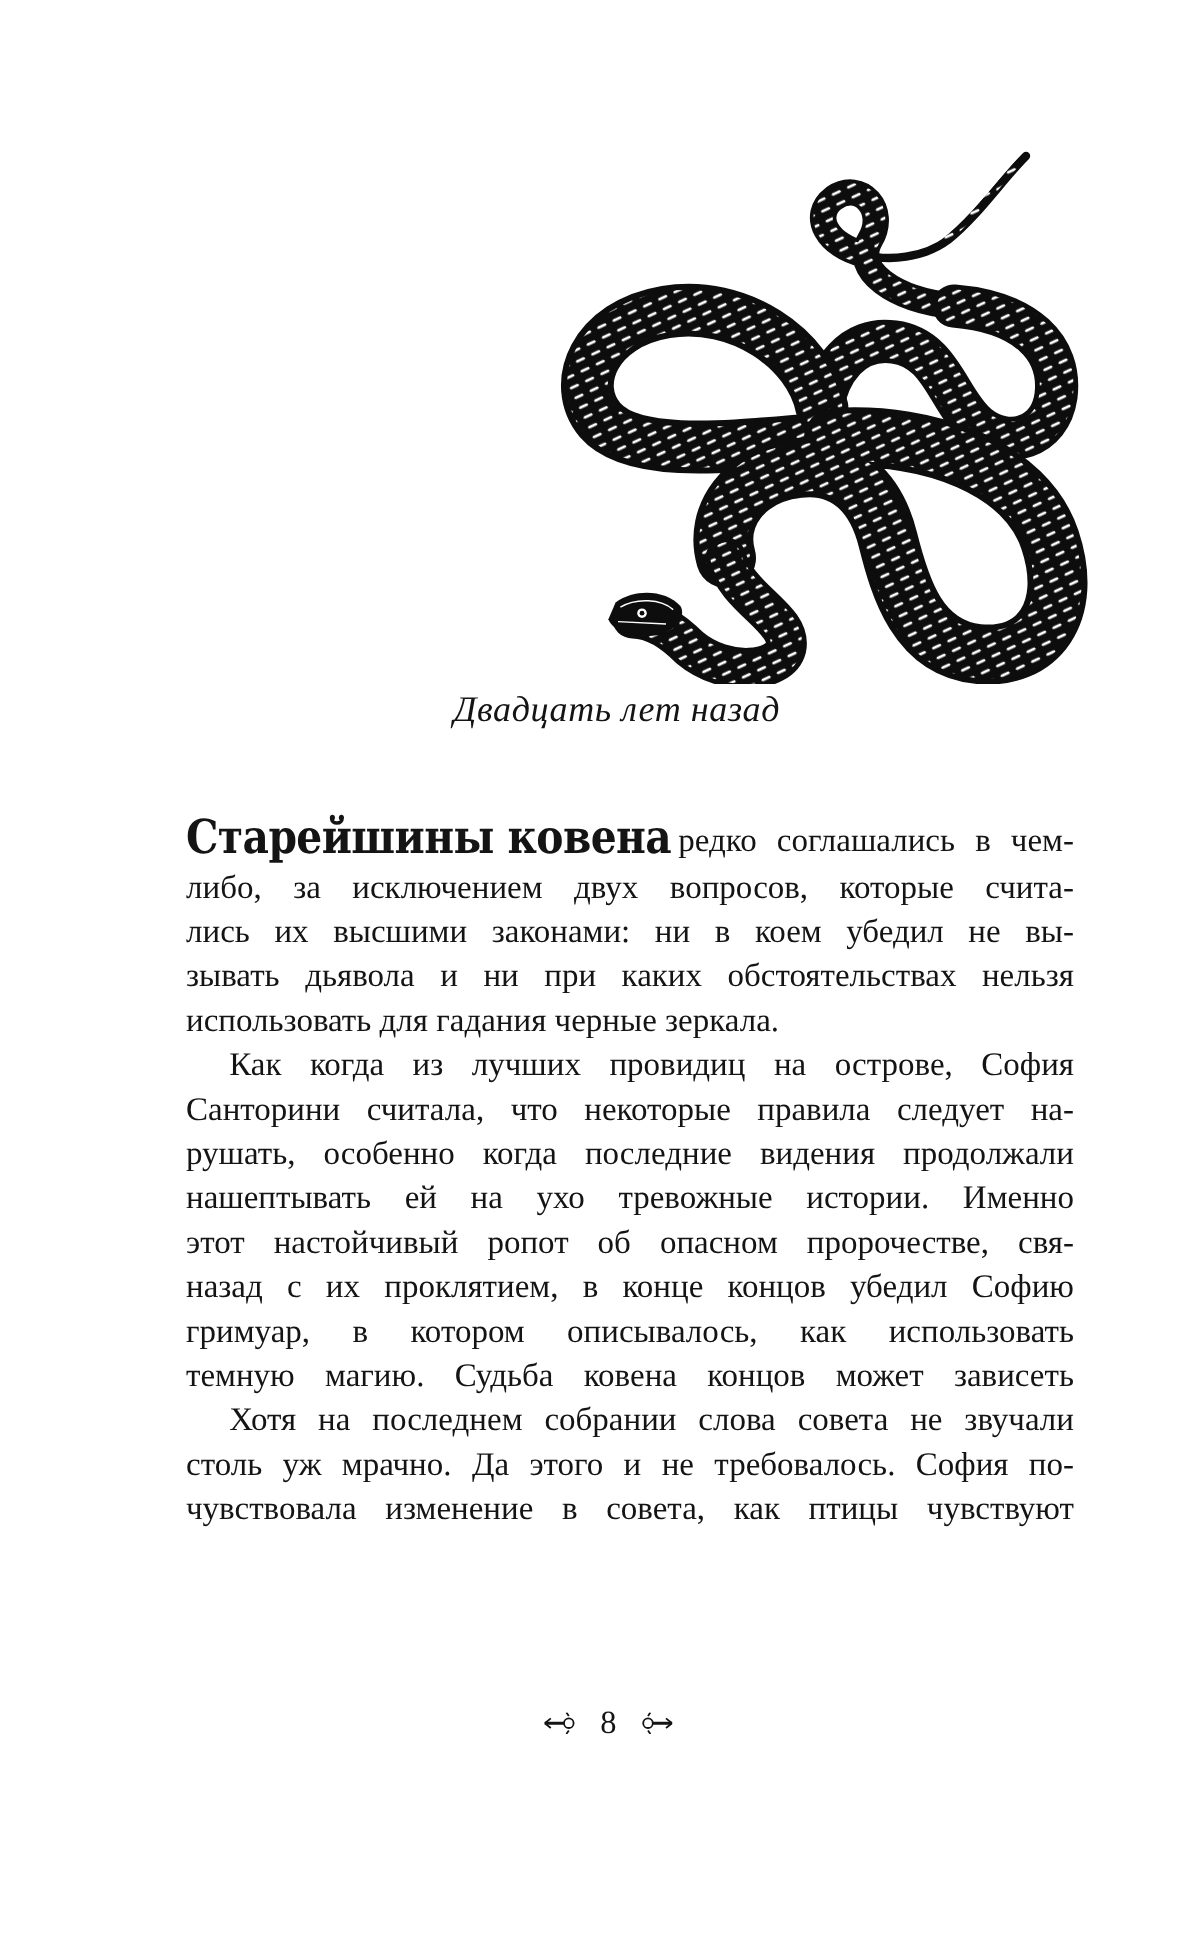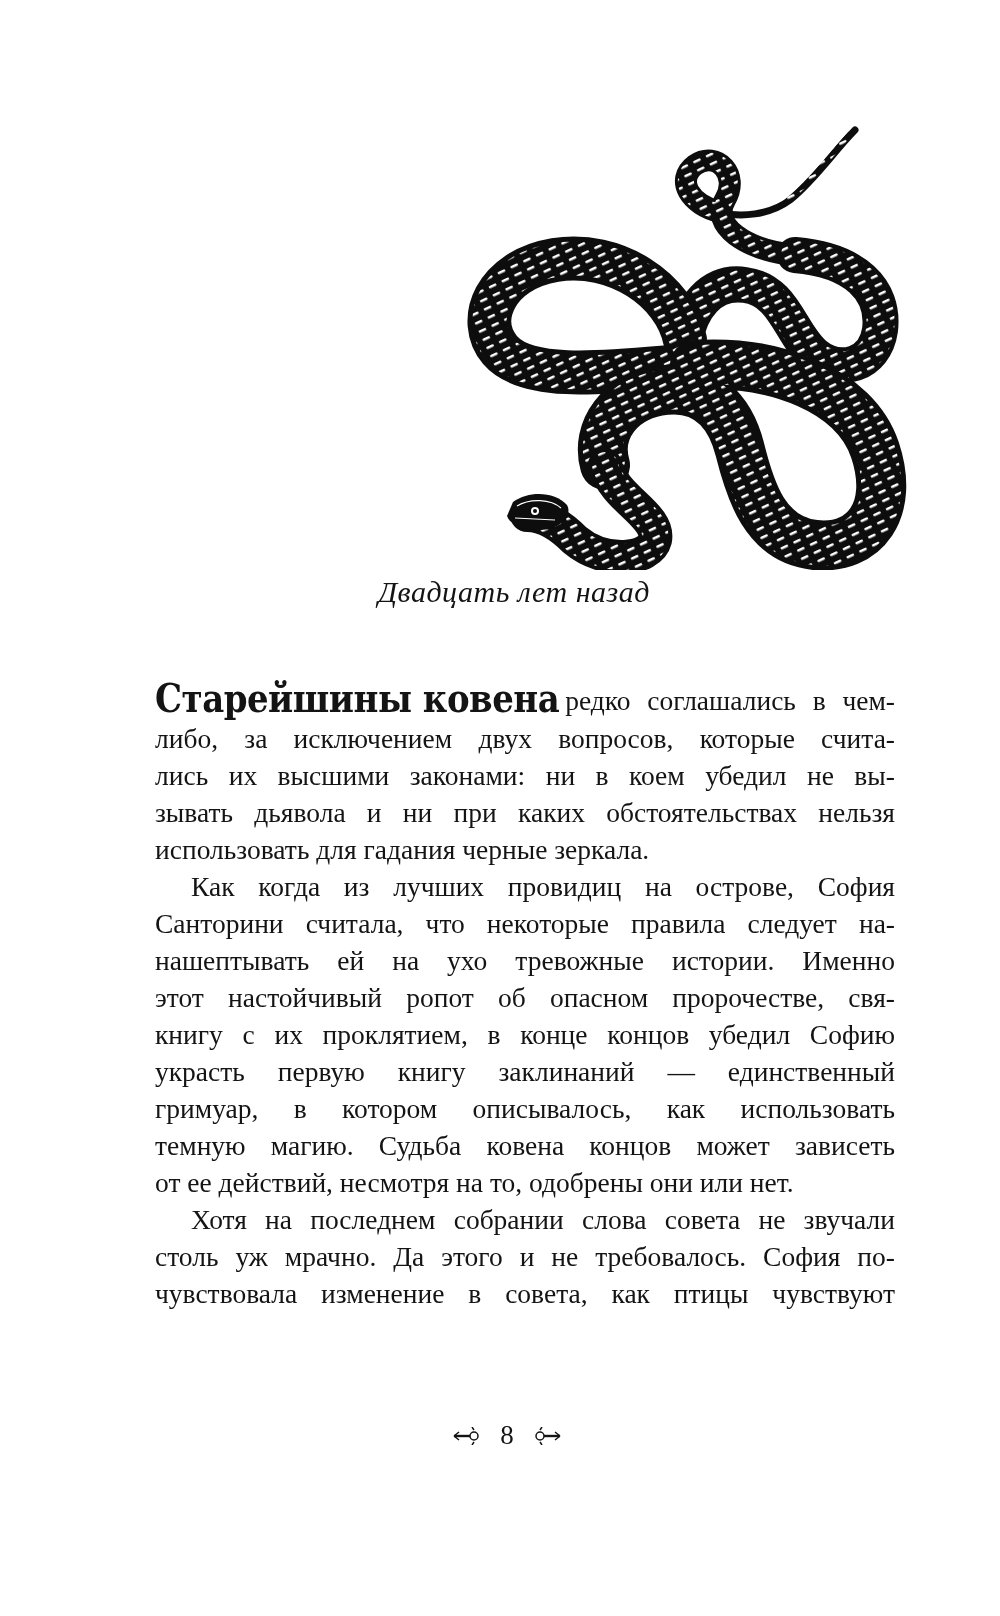--- a/index.html
+++ b/index.html
@@ -136,27 +136,26 @@
 <div class="subtitle">Двадцать лет назад</div>
 
 <div class="text-block">
   <span class="line first-line"><span class="lead">Старейшины ковена</span><span>редко соглашались в чем-</span></span>
   <span class="line">либо, за исключением двух вопросов, которые счита-</span>
   <span class="line">лись их высшими законами: ни в коем убедил не вы-</span>
   <span class="line">зывать дьявола и ни при каких обстоятельствах нельзя</span>
   <span class="line last">использовать для гадания черные зеркала.</span>
   <span class="line indent">Как когда из лучших провидиц на острове, София</span>
   <span class="line">Санторини считала, что некоторые правила следует на-</span>
+  <span class="line">рушать, особенно когда последние видения продолжали</span>
   <span class="line">нашептывать ей на ухо тревожные истории. Именно</span>
   <span class="line">этот настойчивый ропот об опасном пророчестве, свя-</span>
-  <span class="line">книгу с их проклятием, в конце концов убедил Софию</span>
-  <span class="line">украсть первую книгу заклинаний — единственный</span>
+  <span class="line">назад с их проклятием, в конце концов убедил Софию</span>
   <span class="line">гримуар, в котором описывалось, как использовать</span>
   <span class="line">темную магию. Судьба ковена концов может зависеть</span>
-  <span class="line last">от ее действий, несмотря на то, одобрены они или нет.</span>
   <span class="line indent">Хотя на последнем собрании слова совета не звучали</span>
   <span class="line">столь уж мрачно. Да этого и не требовалось. София по-</span>
   <span class="line">чувствовала изменение в совета, как птицы чувствуют</span>
 </div>
 
 <div class="page-number">
   <svg class="orn" viewBox="0 0 30 18" xmlns="http://www.w3.org/2000/svg">
     <path d="M2 9 L 18 9" stroke="#141414" stroke-width="2.4"></path>
     <path d="M2 9 L 7 5 M2 9 L 7 13" stroke="#141414" stroke-width="1.5" fill="none"></path>
     <circle cx="22" cy="9" r="4" fill="none" stroke="#141414" stroke-width="1.5"></circle>

